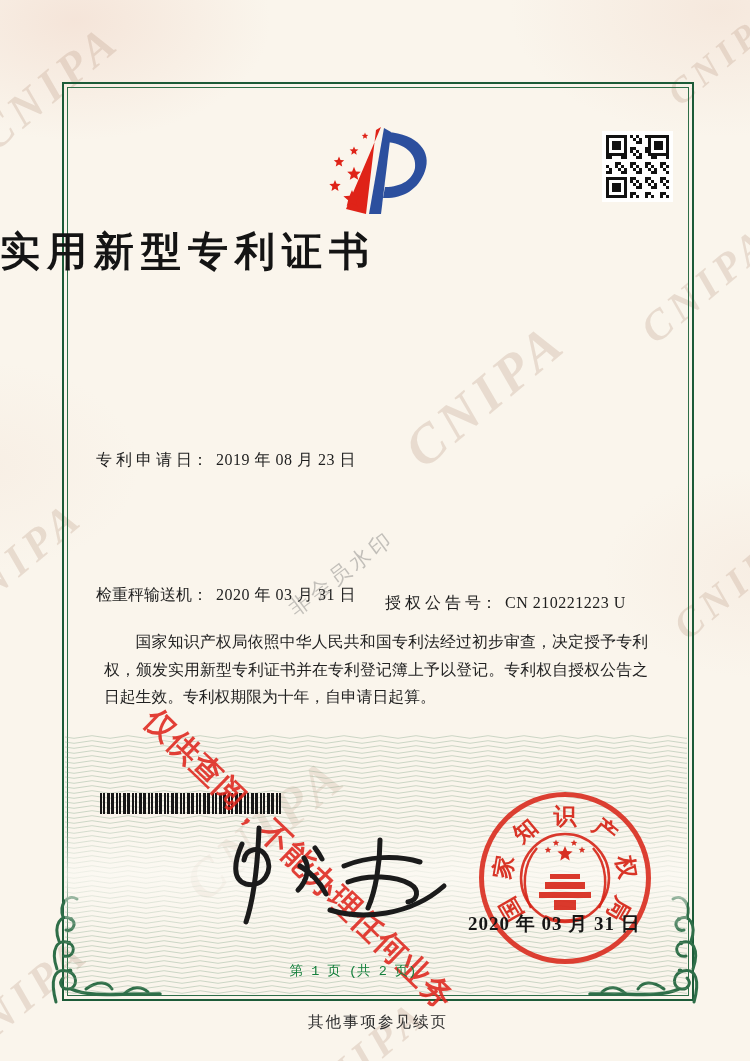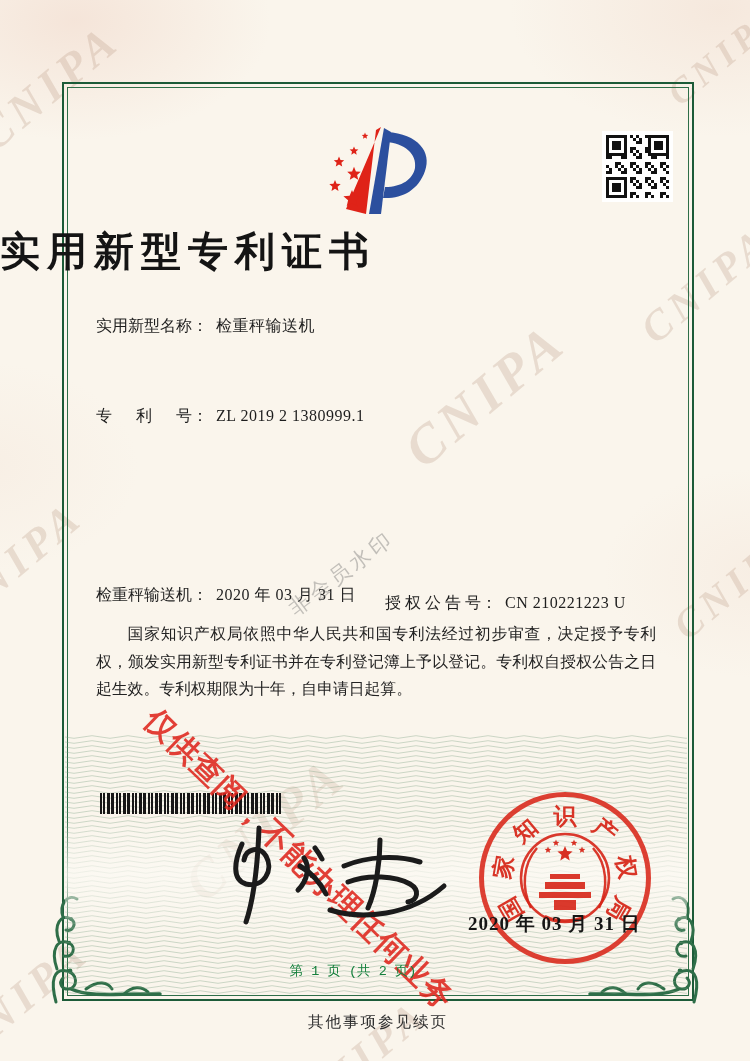--- a/index.html
+++ b/index.html
@@ -41,21 +41,21 @@
     font-size:40px;font-weight:bold;letter-spacing:7px;color:#141414;}
   
   .field-row{position:absolute;left:96px;width:566px;font-size:16px;color:#1e1e1e;white-space:nowrap;}
   .flabel{display:inline-block;width:96px;text-align:justify;text-align-last:justify;vertical-align:bottom;}
   .fcolon{display:inline-block;margin-right:8px;}
   .fvalue{letter-spacing:.5px;}
   .group2{position:absolute;left:289px;top:8px;}
   
   .paras{position:absolute;left:96px;top:620px;width:560px;font-size:15.8px;
     line-height:27.5px;text-align:justify;color:#222;}
-  .paras p{margin:0;text-indent:2em;}
+  .paras p{margin:8px;text-indent:2em;}
   
   .band{position:absolute;left:65px;top:733px;width:622px;height:262px;overflow:hidden;}
   .band svg{display:block;}
   .band-fade{position:absolute;left:65px;top:820px;width:622px;height:120px;pointer-events:none;
     background:linear-gradient(180deg,rgba(250,245,236,0) 0%,rgba(252,250,244,.75) 45%,rgba(250,245,236,0) 100%);}
   
   .barcode{position:absolute;left:100px;top:793px;width:202px;height:21px;font-size:0;}
   .barcode span{display:inline-block;height:100%;background:#171717;}
   .signer{position:absolute;left:110px;top:848px;font-family:"Liberation Sans","DejaVu Sans",sans-serif;
     font-weight:bold;font-size:19px;color:#1c1c1c;line-height:32px;}
@@ -325,25 +325,22 @@
         <rect x="24" y="60" width="3" height="3"></rect>
         <rect x="30" y="60" width="3" height="3"></rect>
         <rect x="39" y="60" width="3" height="3"></rect>
         <rect x="45" y="60" width="3" height="3"></rect>
         <rect x="54" y="60" width="3" height="3"></rect>
         <rect x="60" y="60" width="3" height="3"></rect>
       </svg></div>
 
   <div class="title">实用新型专利证书</div>
 
-  <div class="field-row" style="top:316px">
-    <span class="flabel">实用新型名称</span><span class="fcolon">：</span><span class="fvalue">检重秤输送机</span>
-  </div>
-  <div class="field-row" style="top:406px">
-    <span class="flabel">专利号</span><span class="fcolon">：</span><span class="fvalue">ZL 2019 2 1380999.1</span>
+  <div class="field-row" style="top:450px">
+    <span class="flabel">专利申请日</span><span class="fcolon">：</span><span class="fvalue">2019 年 08 月 23 日</span>
   </div>
   <div class="field-row" style="top:585px">
     <span class="flabel">检重秤输送机</span><span class="fcolon">：</span><span class="fvalue">2020 年 03 月 31 日</span>
     <span class="group2">
       <span class="flabel">授权公告号</span><span class="fcolon">：</span><span class="fvalue">CN 210221223 U</span>
     </span>
   </div>
 
   <div class="paras">
     <p>国家知识产权局依照中华人民共和国专利法经过初步审查，决定授予专利权，颁发实用新型专利证书并在专利登记簿上予以登记。专利权自授权公告之日起生效。专利权期限为十年，自申请日起算。</p>

